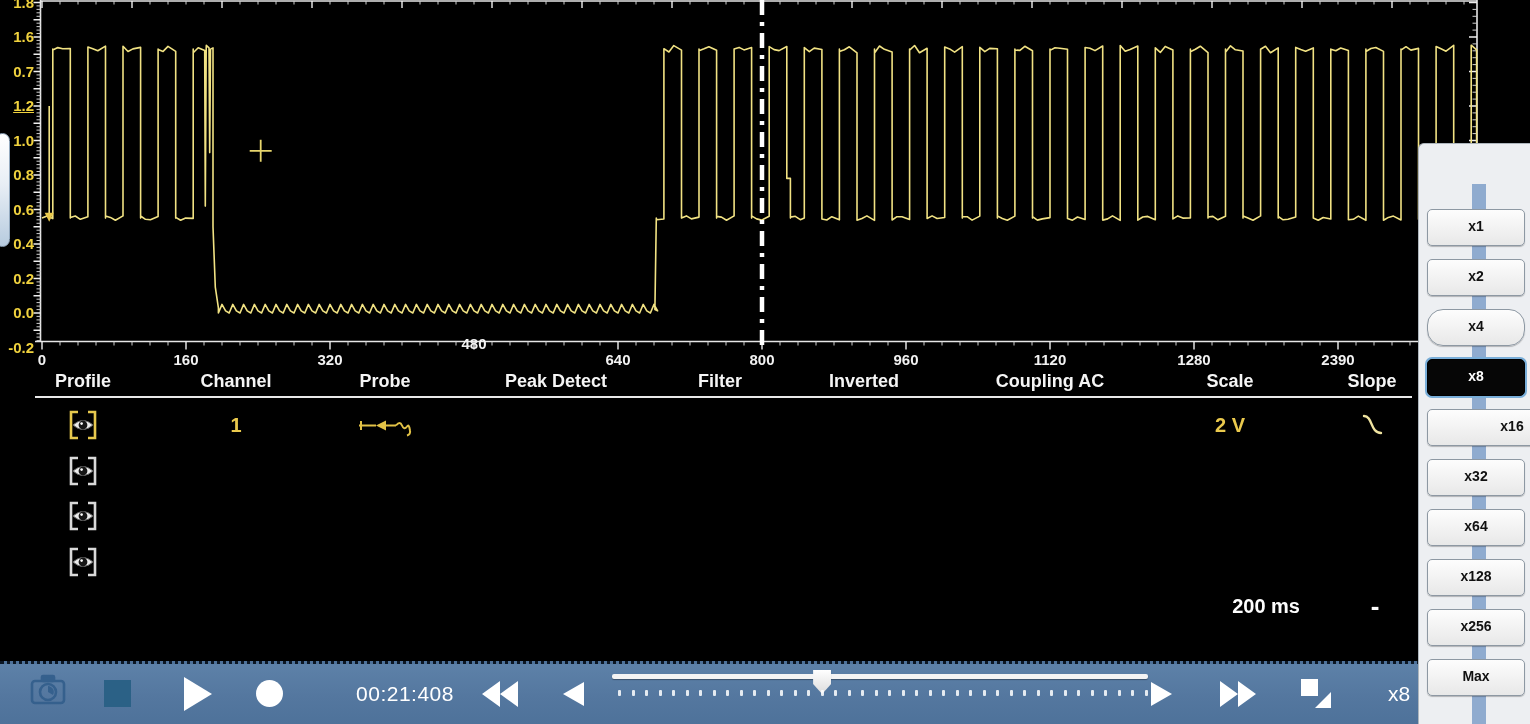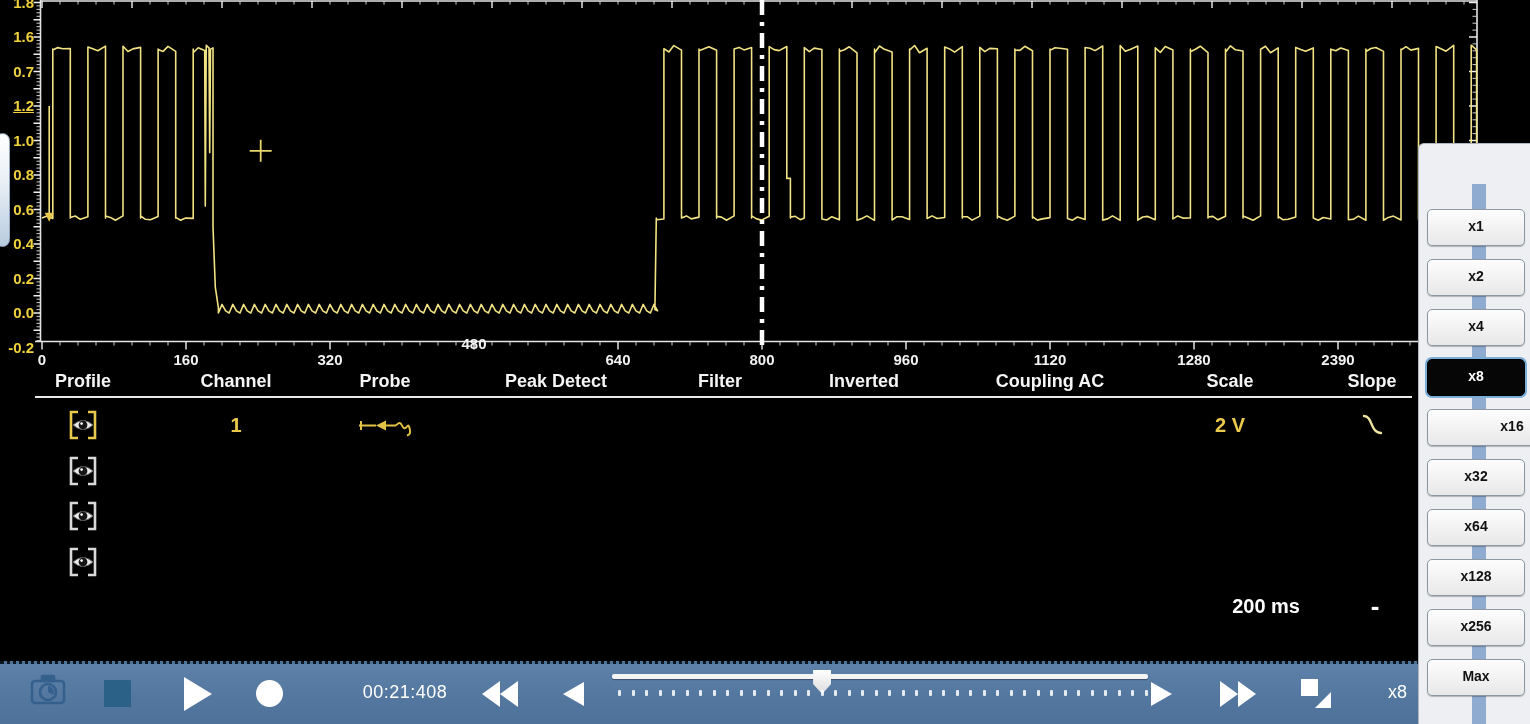--- a/index.html
+++ b/index.html
@@ -14,21 +14,21 @@
   .hdr{position:absolute;width:170px;text-align:center;color:#f5f5f5;font-weight:bold;
        font-size:18px;line-height:20px;}
   .rowval{position:absolute;text-align:center;color:#eac94d;font-weight:bold;font-size:20px;}
   .hdr-line{position:absolute;left:35px;top:396px;width:1377px;height:0;border-top:2px solid #e9e9e9;}
   
   .timebase{position:absolute;color:#fdfdfd;font-weight:bold;font-size:20px;}
   
   #toolbar{position:absolute;left:0;top:661px;width:1530px;height:60px;
            background:linear-gradient(180deg,#5d81a8 0%,#54779f 55%,#4e729a 100%);
            border-top:3px dotted #0c1724;border-bottom:3px dotted #0c1724;}
-  .tb-text{position:absolute;color:#fff;font-size:18px;}
+  .tb-text{position:absolute;color:#fff;font-size:21px;}
   .tb-tick{position:absolute;width:3px;height:6px;background:rgba(255,255,255,.85);border-radius:1px;}
   #slider-track{position:absolute;left:612px;top:10px;width:536px;height:5px;background:#f4f4f4;
                 border-radius:2px;box-shadow:0 1px 1px rgba(0,0,0,.35);}
   #slider-thumb{position:absolute;top:1px;width:18px;height:24px;background:linear-gradient(180deg,#ffffff,#dcdcdc);
                 clip-path:polygon(0 0,100% 0,100% 58%,50% 100%,0 58%);box-shadow:0 0 2px rgba(0,0,0,.5);}
   
   #zoom-panel{position:absolute;left:1418px;top:143px;width:112px;height:581px;
               background:#edeff2;border-left:1px solid #aeb6bd;border-top:1px solid #aeb6bd;
               border-top-left-radius:6px;}
   #zoom-header{position:absolute;left:0;top:0;width:112px;height:39px;
@@ -226,21 +226,21 @@
       <path d="M31 14 L31 30 L15 30 Z" fill="#fff"></path>
     </svg>
     <div class="tb-text" style="left:1388px;top:18px;width:40px;">x8</div>
   </div>
 
   <div id="zoom-panel">
     <div id="zoom-track"></div>
     <div id="zoom-buttons">
         <div class="zoom-btn" style="top: 65px;">x1</div>
         <div class="zoom-btn" style="top: 115px;">x2</div>
-        <div class="zoom-btn" style="top: 165px;">x4</div>
+        <div class="zoom-btn" style="top: 165px; border-radius: 16px;">x4</div>
         <div class="zoom-btn selected" style="top: 215px;">x8</div>
         <div class="zoom-btn" style="top: 265px; padding-left: 36px;">x16</div>
         <div class="zoom-btn" style="top: 315px;">x32</div>
         <div class="zoom-btn" style="top: 365px;">x64</div>
         <div class="zoom-btn" style="top: 415px;">x128</div>
         <div class="zoom-btn" style="top: 465px;">x256</div>
         <div class="zoom-btn" style="top: 515px;">Max</div>
       </div>
   </div>
 

